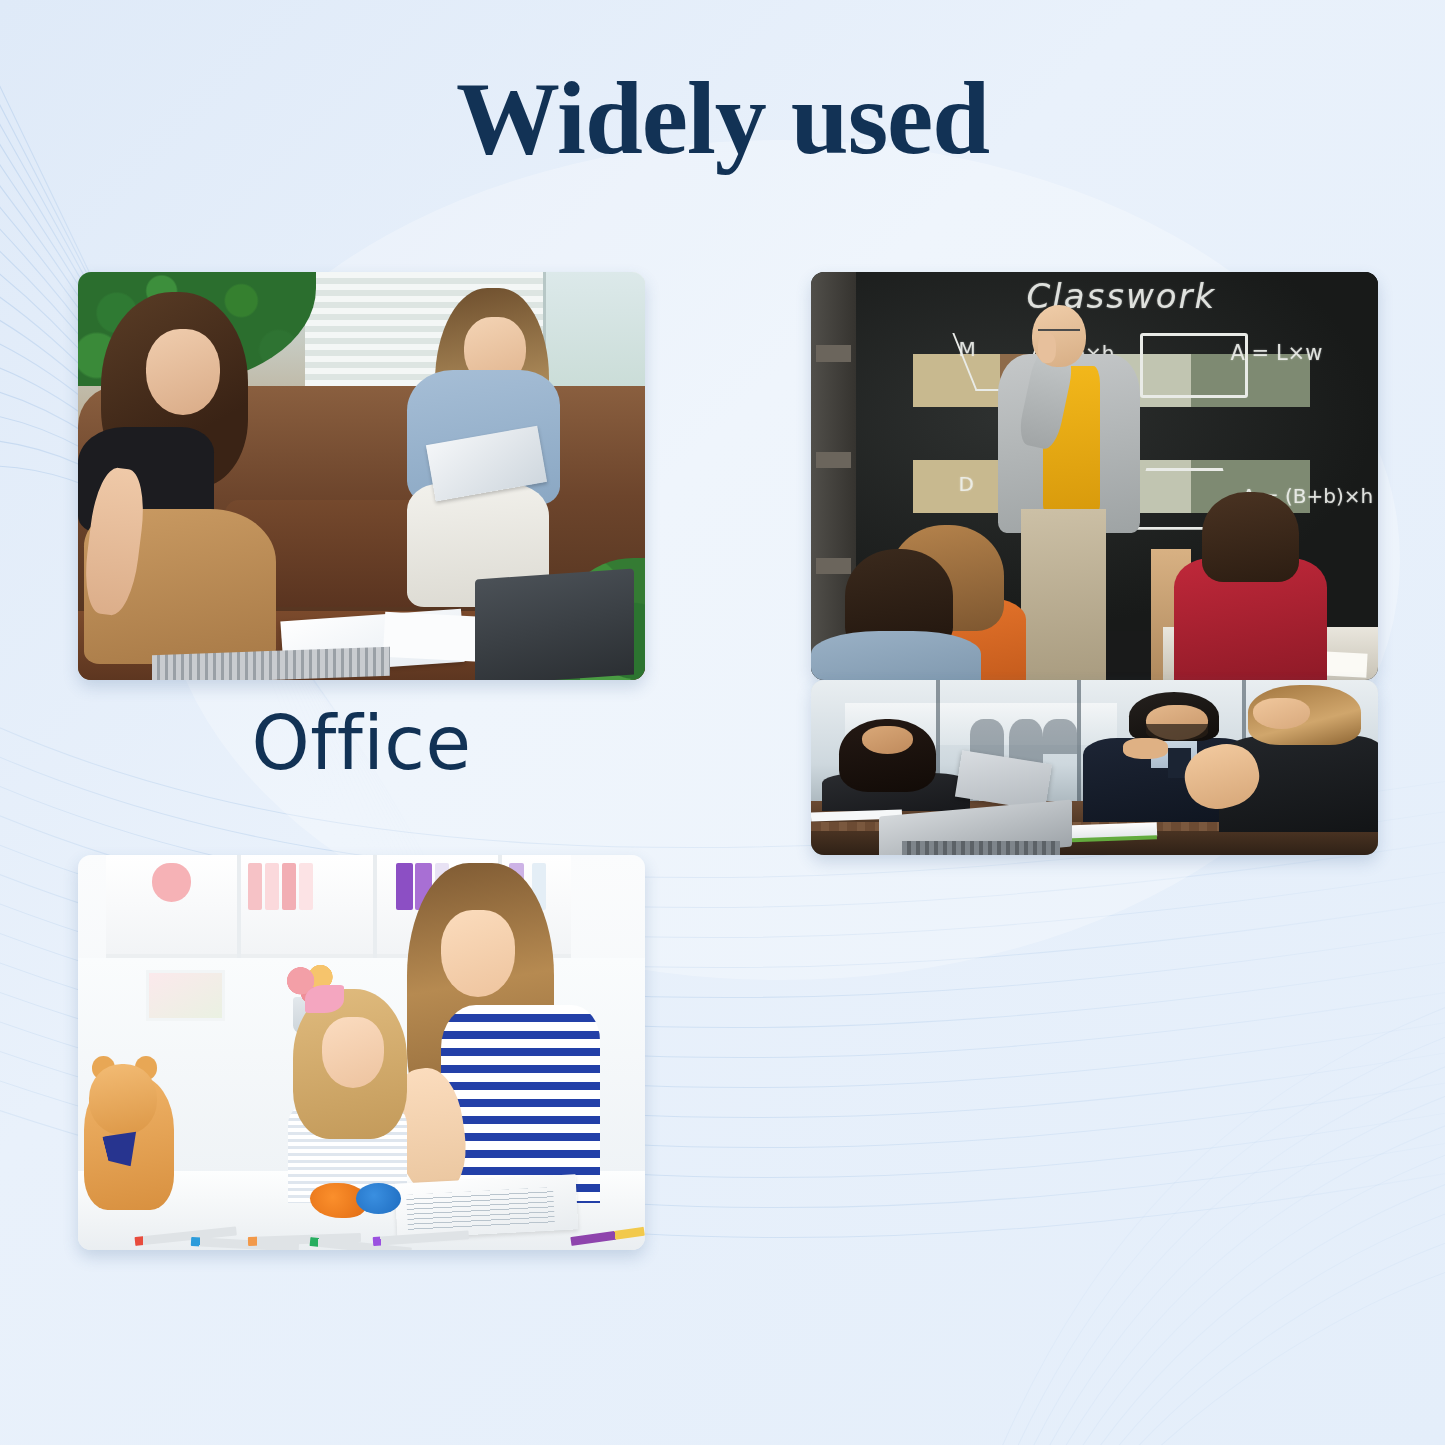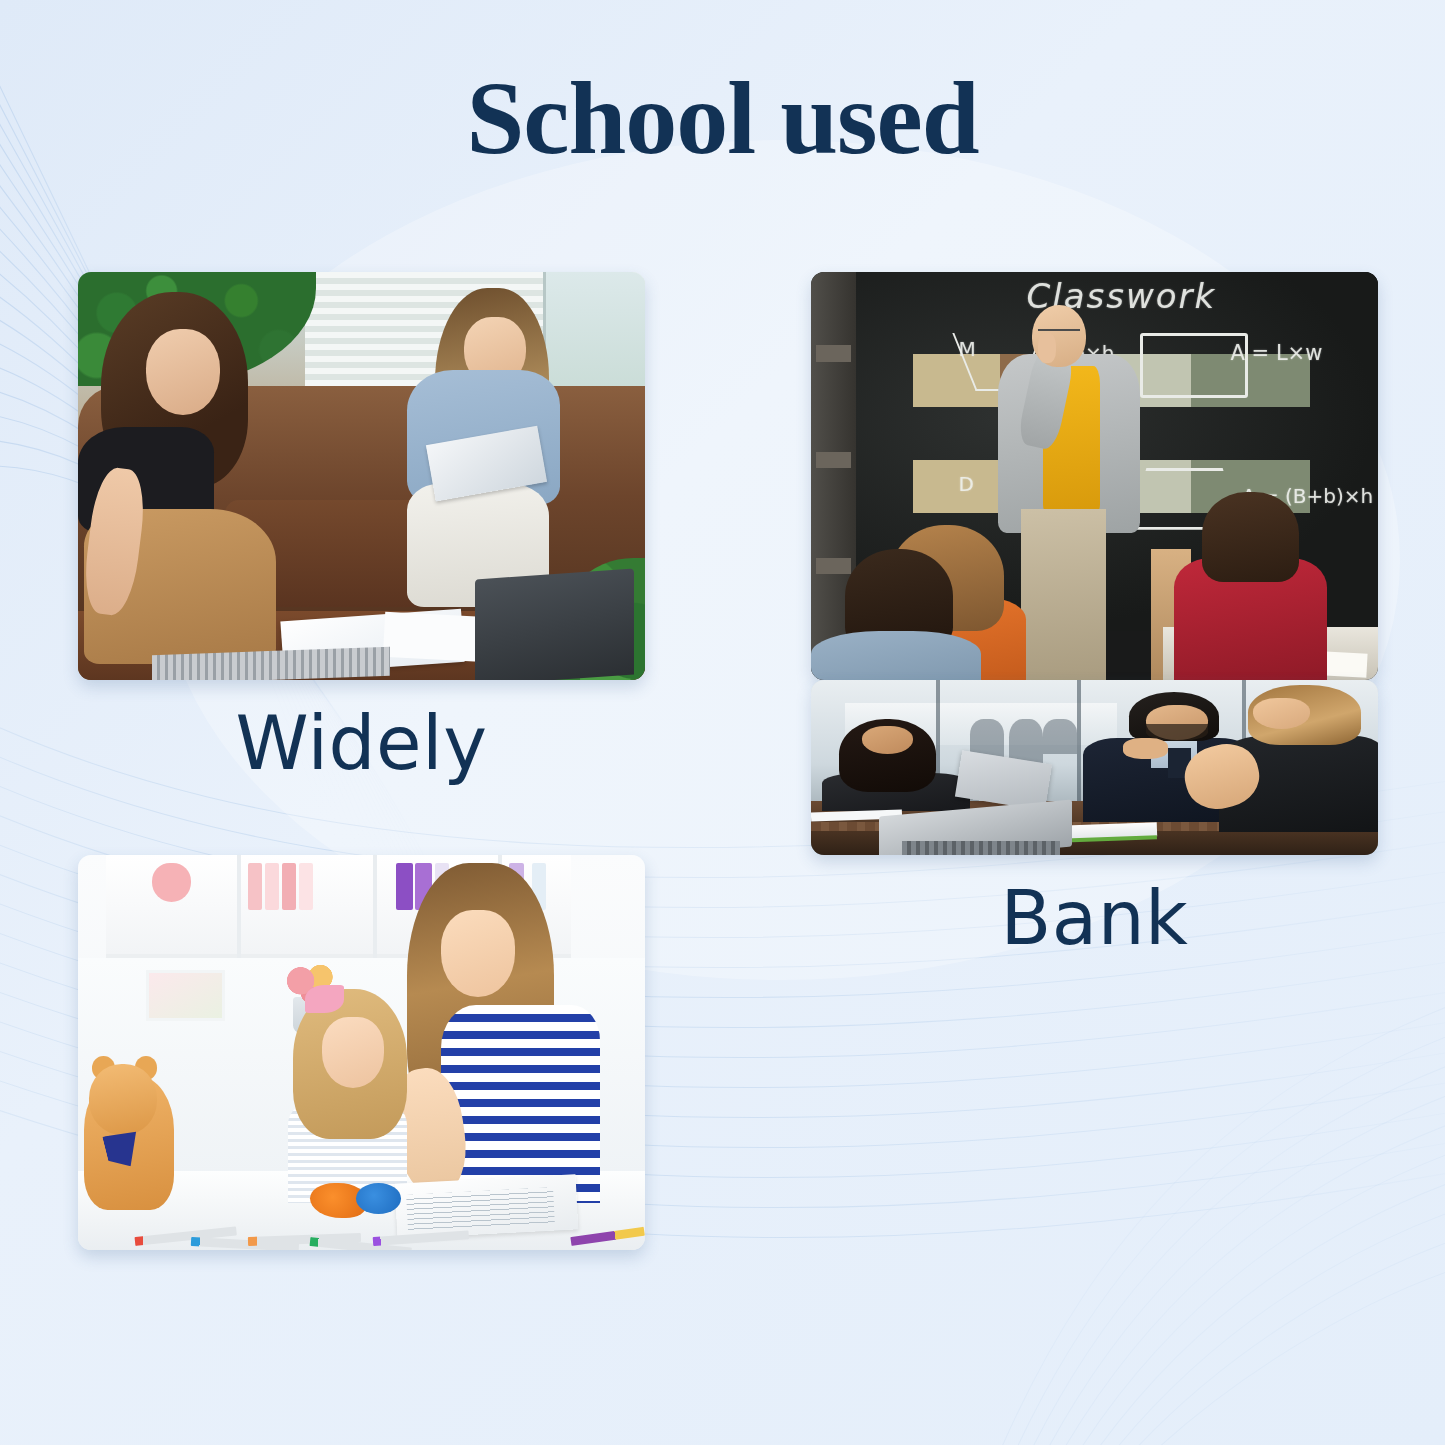--- a/index.html
+++ b/index.html
@@ -664,21 +664,21 @@
     <g fill="none" stroke="url(#fade2)" stroke-width="1.05">
         <use href="#fanBL"></use>
       </g>
     <g fill="none" stroke="url(#fade3)" stroke-width="1.05">
         <use href="#fanBR"></use>
       </g>
 
     <ellipse cx="780" cy="560" rx="620" ry="420" fill="#ffffff" opacity=".28"></ellipse>
   </svg>
 
-  <h1 id="page-title">School used</h1>
+  <h1 id="page-title">Widely used</h1>
 
   <div id="cards">
 
     <div class="card-photo p-office">
       <div class="scene" aria-hidden="true">
         <div class="of-window"></div>
         <div class="of-window2"></div>
         <div class="of-sofa"></div>
         <div class="of-sofa-seat"></div>
         <div class="of-plant-l"></div>
@@ -740,21 +740,21 @@
 
         <div class="sc-stud4-body"></div>
         <div class="sc-stud4-hair"></div>
         <div class="sc-stud1-body"></div>
         <div class="sc-stud1-hair"></div>
         <div class="sc-stud2-hair"></div>
         <div class="sc-stud3-body"></div>
       </div>
     </div>
 
-    <div class="card-label">Widely</div>
+    <div class="card-label">Office</div>
 
     <div class="card-photo p-bank">
       <div class="scene" aria-hidden="true">
         <div class="bk-glass"></div>
         <div class="bk-reflect"></div>
         <div class="bk-mull" style="left:22%"></div>
         <div class="bk-mull" style="left:47%"></div>
         <div class="bk-mull" style="left:76%"></div>
         <div class="bk-silho" style="left:28%"></div>
         <div class="bk-silho" style="left:35%; height:26%"></div>
@@ -824,16 +824,15 @@
         <div class="hm-clay-b"></div>
         <div class="pencil" style="left:10%; width:18%; background:linear-gradient(90deg,#e84c3d 0 8%,#dfe3e6 8% 100%); transform:rotate(-6deg)"></div>
         <div class="pencil" style="left:20%; width:19%; background:linear-gradient(90deg,#2d9cdb 0 8%,#dfe3e6 8% 100%); transform:rotate(3deg)"></div>
         <div class="pencil" style="left:30%; width:20%; background:linear-gradient(90deg,#f2994a 0 8%,#dfe3e6 8% 100%); transform:rotate(-2deg)"></div>
         <div class="pencil" style="left:41%; width:18%; background:linear-gradient(90deg,#27ae60 0 8%,#dfe3e6 8% 100%); transform:rotate(6deg)"></div>
         <div class="pencil" style="left:52%; width:17%; background:linear-gradient(90deg,#9b51e0 0 8%,#dfe3e6 8% 100%); transform:rotate(-4deg)"></div>
         <div class="pencil" style="left:87%; width:13%; background:linear-gradient(90deg,#8e44ad 0 60%,#f2c94c 60% 100%); transform:rotate(-8deg)"></div>
       </div>
     </div>
 
-    <div class="card-label">Bank</div>
 
   </div>
 </div>
 
 </body></html>

